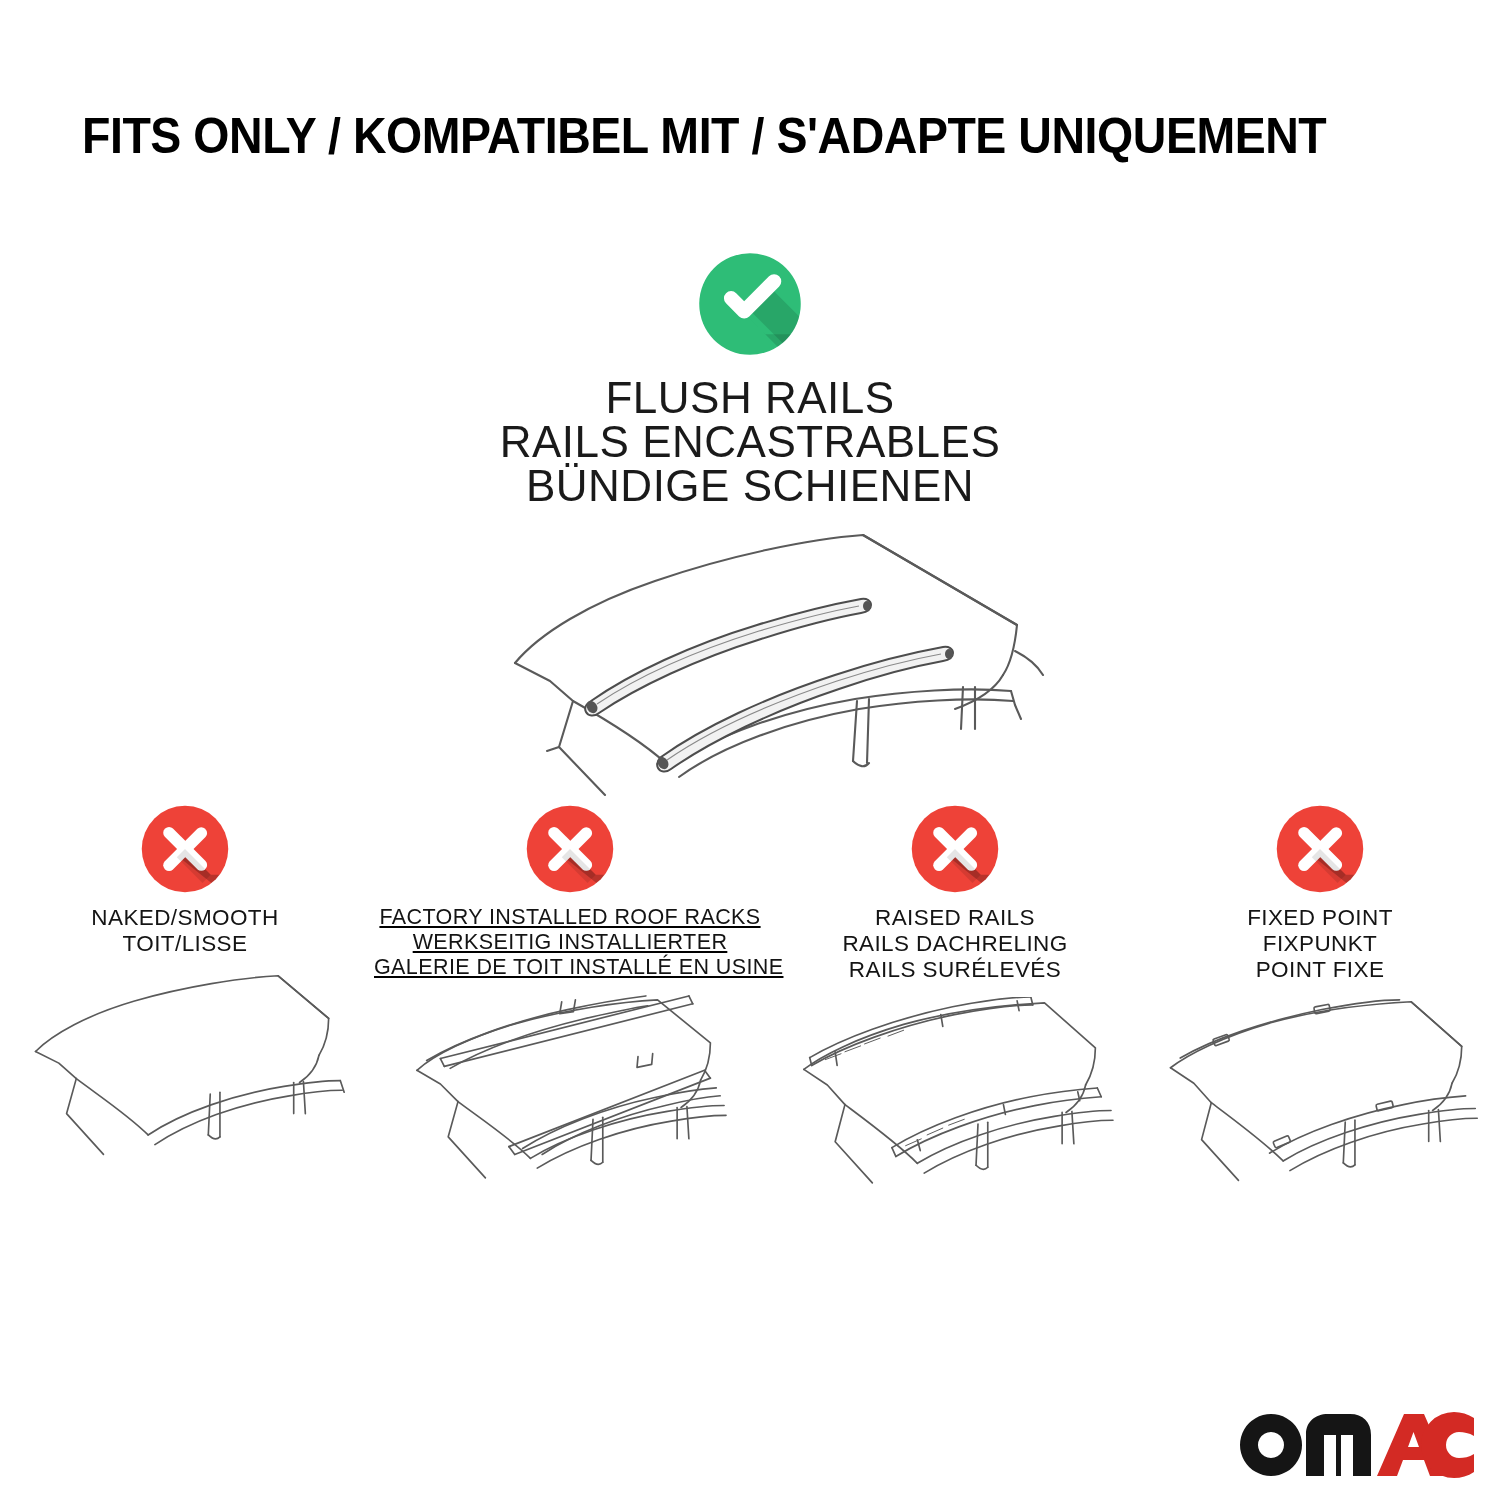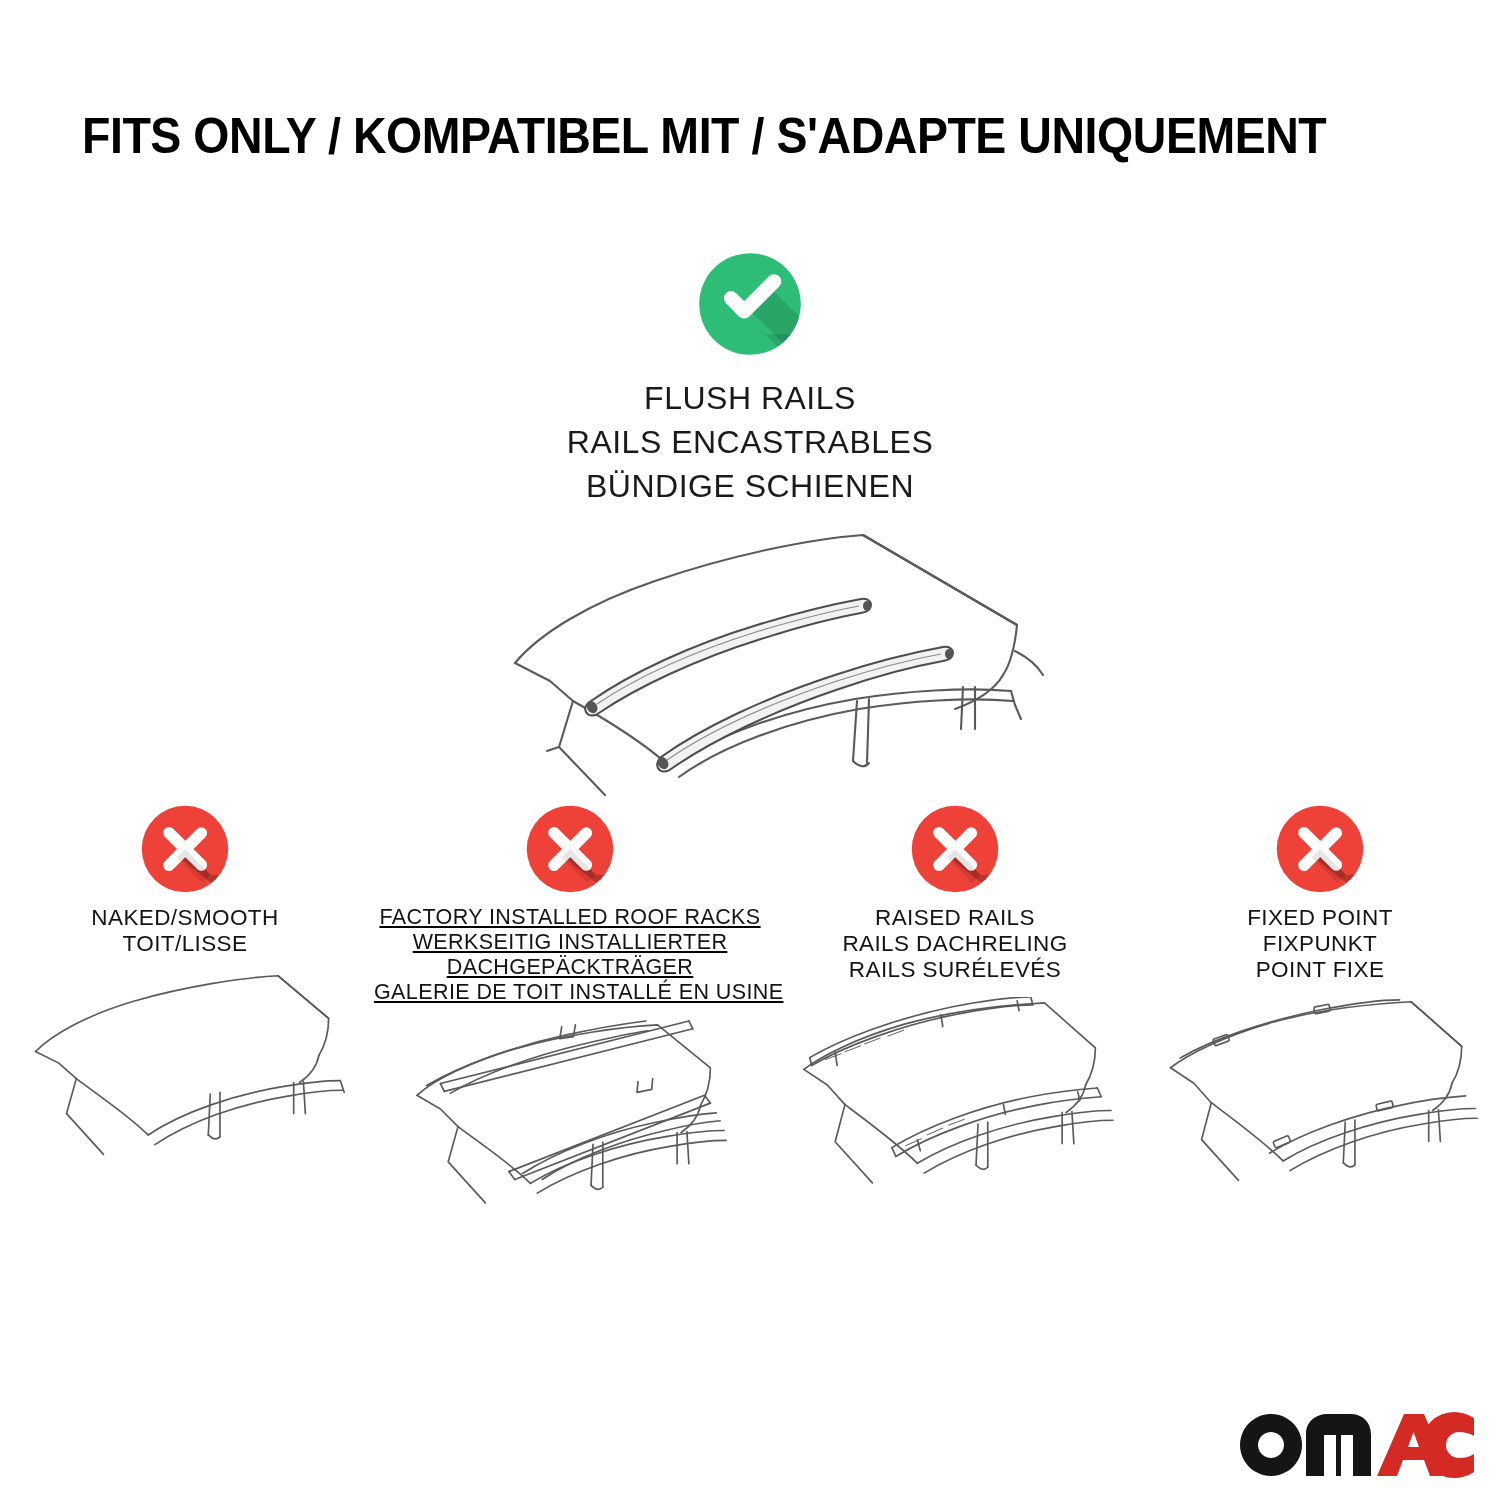--- a/index.html
+++ b/index.html
@@ -41,21 +41,21 @@
     width: 1500px;
     text-align: center;
   }
   .hero-icon-wrap {
     width: 108px;
     height: 108px;
     margin: 0 auto;
   }
   .hero-text {
     margin-top: 18px;
-    font-size: 32px;
+    font-size: 44px;
     line-height: 44px;
     font-weight: 300;
     color: #1a1a1a;
     letter-spacing: 0.5px;
   }
   .hero-text div { font-weight: 300; }
 
   .hero-img {
     position: absolute;
     left: 455px;
@@ -261,21 +261,20 @@
         <g clip-path="url(#clipX2)">
           <rect x="44" y="19" width="12.5" height="62" rx="6" transform="rotate(45 50 50)" fill="#ffffff"></rect>
           <rect x="44" y="19" width="12.5" height="62" rx="6" transform="rotate(-45 50 50)" fill="#ffffff"></rect>
           <path d="M50 50 L78 78 L69 87 L41 59 Z" fill="#000000" opacity="0.10"></path>
         </g>
       </svg>
     </div>
     <div class="col-label">
       <div>FACTORY INSTALLED ROOF RACKS</div>
       <div>WERKSEITIG INSTALLIERTER</div>
-      <div>DACHGEPÄCKTRÄGER</div>
       <div>GALERIE DE TOIT INSTALLÉ EN USINE</div>
     </div>
     <div class="col-art">
       <svg viewBox="0 0 350 230" width="345" height="225" aria-hidden="true">
         <g fill="none" stroke="#5A5A5A" stroke-width="1.7" stroke-linecap="round" stroke-linejoin="round">
 
           <path d="M18 78 C 36 62 72 44 120 30 C 170 16 226 8 264 6 L 318 50 C 318 64 314 78 308 88"></path>
           <path d="M18 78 L 42 92 L 60 110"></path>
           <path d="M60 110 C 84 128 114 148 134 168"></path>
           <path d="M60 110 L 50 146 L 88 188"></path>

